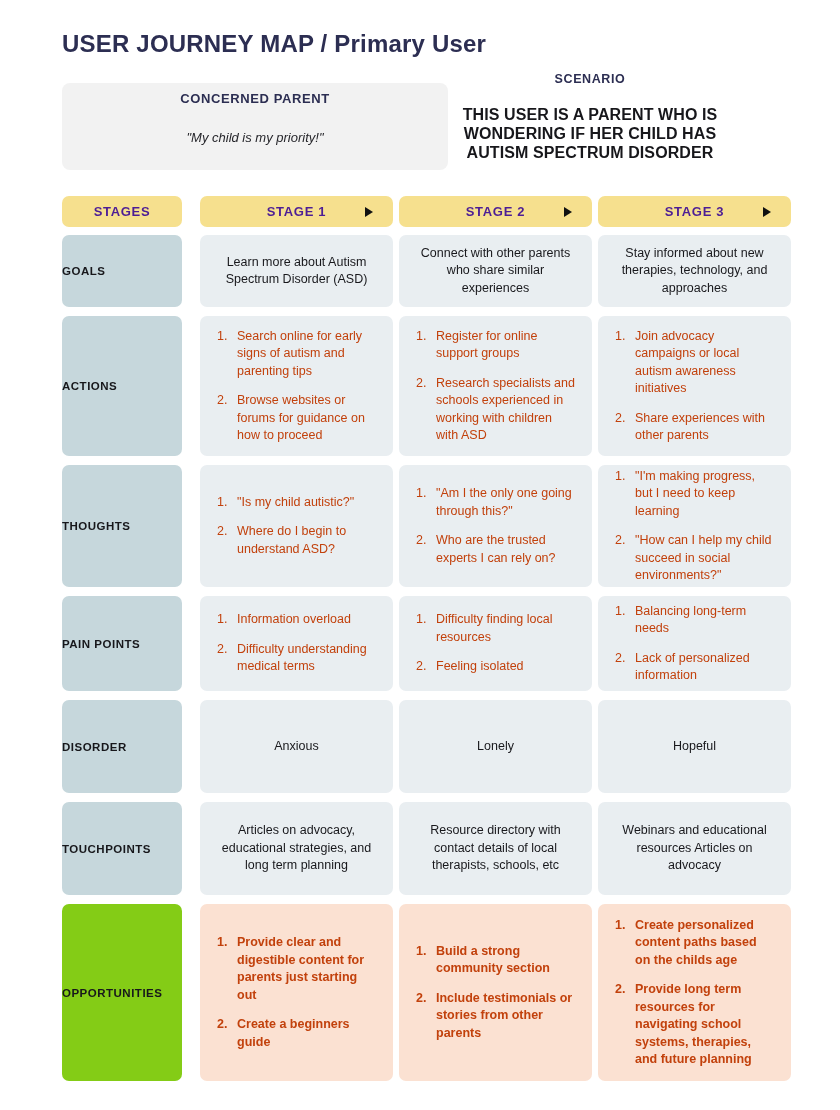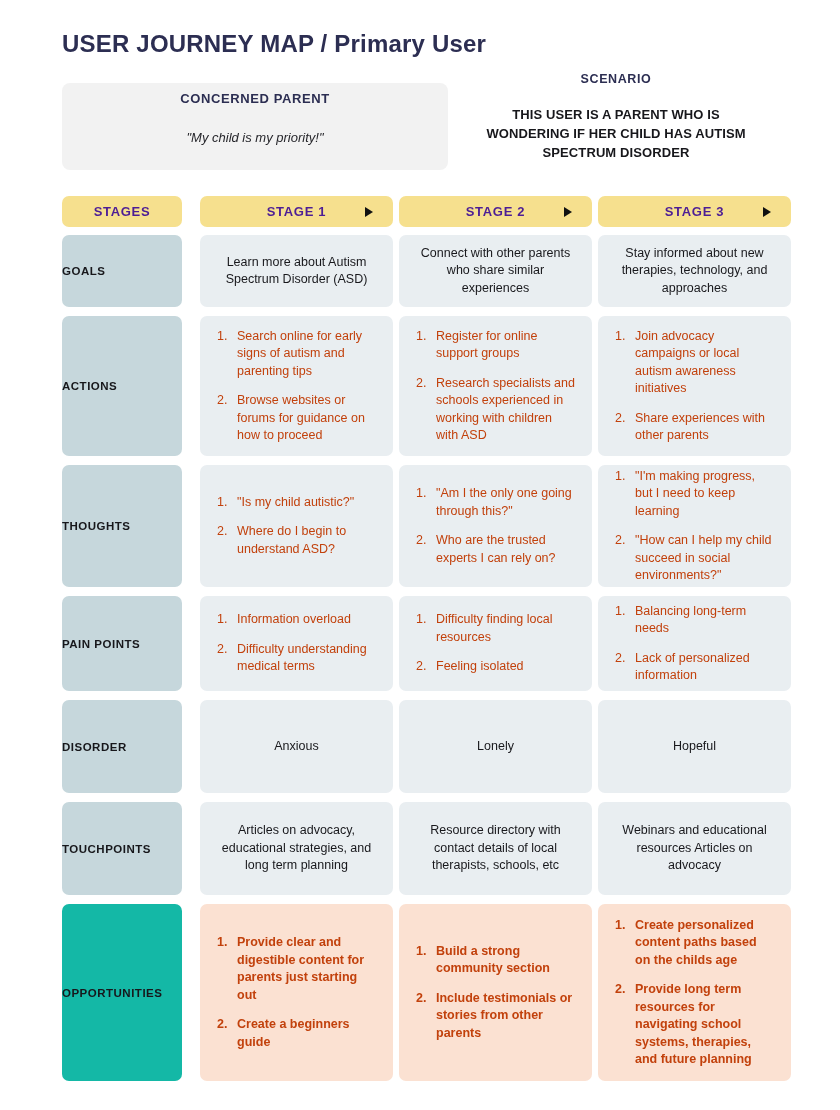--- a/index.html
+++ b/index.html
@@ -60,34 +60,34 @@
     top: 47px;
     text-align: center;
     font-size: 13px;
     font-style: italic;
     color: #26262b;
   }
 
   
   .scenario {
     position: absolute;
-    left: 486px;
+    left: 460px;
     top: 72px;
     width: 260px;
     text-align: center;
   }
   .scenario-label {
     font-size: 12.5px;
     font-weight: bold;
     color: #2c2e52;
     letter-spacing: 0.6px;
     margin-bottom: 19px;
   }
   .scenario-text {
-    font-size: 13px;
+    font-size: 16px;
     font-weight: bold;
     color: #17171b;
     line-height: 19px;
     letter-spacing: 0.1px;
     text-align: center;
   }
 
   
   .grid {
     position: absolute;
@@ -140,21 +140,21 @@
   .body-row { margin-bottom: 9px; }
 
   .lbl {
     background: #c6d7dc;
     border-radius: 7px;
     display: flex;
     align-items: center;
     justify-content: flex-start;
     text-align: center;
   }
-  .lbl.accent { background: #14b8a6; }
+  .lbl.accent { background: #84cc16; }
   .lbl-text {
     font-size: 11.5px;
     font-weight: bold;
     color: #17171b;
     letter-spacing: 0.5px;
   }
 
   .card {
     background: #e9eef1;
     border-radius: 7px;

